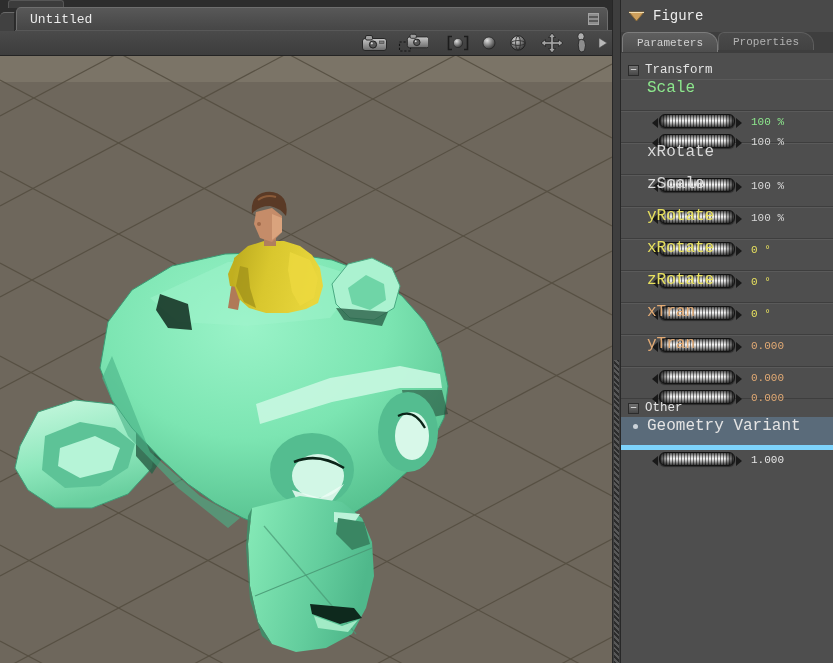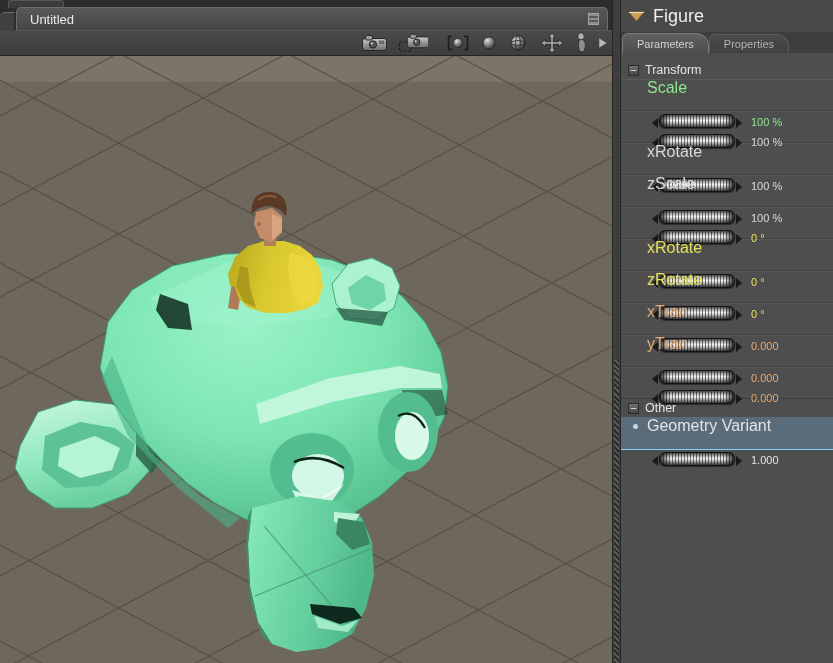--- a/index.html
+++ b/index.html
@@ -1,17 +1,17 @@
 <!DOCTYPE html>
 <html><head>
 <meta charset="utf-8">
 <style>
   html,body{margin:0;padding:0;width:833px;height:663px;overflow:hidden;
     background:#3a3a3a;font-family:"Liberation Sans",sans-serif;}
-  .app{display:flex;width:833px;height:663px;}
+  .app{display:flex;width:833px;height:663px;font-family:Liberation Mono, monospace;}
 
   
   .left{width:612px;display:flex;flex-direction:column;}
   .tabstrip{position:relative;height:30px;background:#2d2d2d;flex:none;}
   .toptab{position:absolute;left:8px;top:0;width:56px;height:8px;background:#3c3c3c;
     border:1px solid #565656;border-bottom:none;border-radius:3px 3px 0 0;box-sizing:border-box;}
   .left-stub{position:absolute;left:0;top:12px;width:14px;height:18px;background:#414141;
     border-top:1px solid #6a6a6a;border-right:1px solid #2a2a2a;border-radius:5px 0 0 0;}
   .main-tab{position:absolute;left:16px;top:7px;width:592px;height:23px;box-sizing:border-box;
     background:linear-gradient(180deg,#585858,#464646);
@@ -30,22 +30,22 @@
   
   .splitter{width:9px;flex:none;background:#3e3e3e;border-left:1px solid #272727;
     border-right:1px solid #272727;box-sizing:border-box;position:relative;}
   .splitter .grip{position:absolute;left:1px;right:1px;top:360px;bottom:0;
     background:repeating-linear-gradient(45deg,#2c2c2c 0 2px,#585858 2px 4px);}
 
   
   .panel{width:212px;flex:none;background:#4e4e4e;display:flex;flex-direction:column;}
   .panel-header{height:32px;flex:none;display:flex;align-items:center;background:#494949;}
   .panel-header .tri{margin-left:7px;display:inline-flex;}
-  .panel-title{margin-left:8px;color:#eeeeee;font-size:18px;}
-  .panel-tabs{height:21px;flex:none;background:#3e3e3e;display:flex;align-items:center;padding-left:1px;}
+  .panel-title{margin-left:8px;color:#eeeeee;font-size:14px;}
+  .panel-tabs{height:21px;flex:none;background:#3e3e3e;display:flex;align-items:flex-start;padding-left:1px;}
   .ptab{height:20px;line-height:20px;padding:0 14px;font-size:11px;color:#d2d2d2;box-sizing:border-box;
     border:1px solid #7c7c7c;border-bottom:none;border-radius:6px 13px 0 0;
     background:linear-gradient(180deg,#5f5f5f,#4e4e4e);}
   .ptab.inactive{height:18px;line-height:18px;color:#b2b2b2;border-color:#5e5e5e;
     background:linear-gradient(180deg,#4a4a4a,#424242);}
   .panel-content{flex:1;padding-top:8px;}
   .sect{height:18px;display:flex;align-items:center;color:#e4e4e4;font-size:12.5px;}
   .minus-box{width:11px;height:11px;flex:none;margin:0 6px 0 7px;box-sizing:border-box;
     background:linear-gradient(180deg,#717171,#474747);border:1px solid #2b2b2b;color:#ececec;
     font-size:11px;line-height:8px;text-align:center;}
@@ -58,21 +58,21 @@
     border-right:6px solid #191919;margin-right:1px;}
   .arrR{width:0;height:0;border-top:5px solid transparent;border-bottom:5px solid transparent;
     border-left:6px solid #191919;margin-left:1px;}
   .dial{width:74px;height:12px;border-radius:6px;border:1px solid #131313;box-sizing:content-box;
     background:
       linear-gradient(90deg,rgba(8,8,8,.8),rgba(8,8,8,0) 13%,rgba(8,8,8,0) 87%,rgba(8,8,8,.8)),
       repeating-linear-gradient(90deg,rgba(22,22,22,.55) 0 1px,rgba(255,255,255,.10) 1px 3px),
       linear-gradient(180deg,#3c3c3c 0%,#bdbdbd 30%,#f4f4f4 48%,#a8a8a8 68%,#262626 100%);
     box-shadow:0 1px 1px rgba(0,0,0,.45);}
   .pvalue{font-size:11px;margin-left:9px;}
-  .pblock.sel{height:33px;background:#5a6b7a;border-bottom:1px solid #7dd3fc;box-shadow:none;}
+  .pblock.sel{height:33px;background:#5a6b7a;border-bottom:5px solid #7dd3fc;box-shadow:none;}
   .bullet{width:5px;height:5px;border-radius:50%;background:#ccd3d9;flex:none;margin:0 5px 0 12px;}
   .pblock.sel .plabel{margin-left:4px;color:#e8e8e8;}
 </style>
 </head>
 <body>
 
 <svg width="0" height="0" style="position:absolute" aria-hidden="true">
   <defs>
     <radialGradient id="gBall" cx="35%" cy="30%" r="75%">
       <stop offset="0%" stop-color="#e0e0e0"></stop>
@@ -327,20 +327,23 @@
             <span class="plabel" style="color: rgb(217, 217, 217);">zScale</span>
           </div>
         <div class="pctl">
             <span class="arrL"></span>
             <span class="dial"></span>
             <span class="arrR"></span>
             <span class="pvalue" style="color: rgb(217, 217, 217);">100 %</span>
           </div>
       </div>
       <div class="pblock">
+        <div class="plabel-row">
+            <span class="plabel" style="color: rgb(231, 224, 94);">yRotate</span>
+          </div>
         <div class="pctl">
             <span class="arrL"></span>
             <span class="dial"></span>
             <span class="arrR"></span>
             <span class="pvalue" style="color: rgb(231, 224, 94);">0 °</span>
           </div>
       </div>
       <div class="pblock">
         <div class="plabel-row">
             <span class="plabel" style="color: rgb(231, 224, 94);">xRotate</span>

